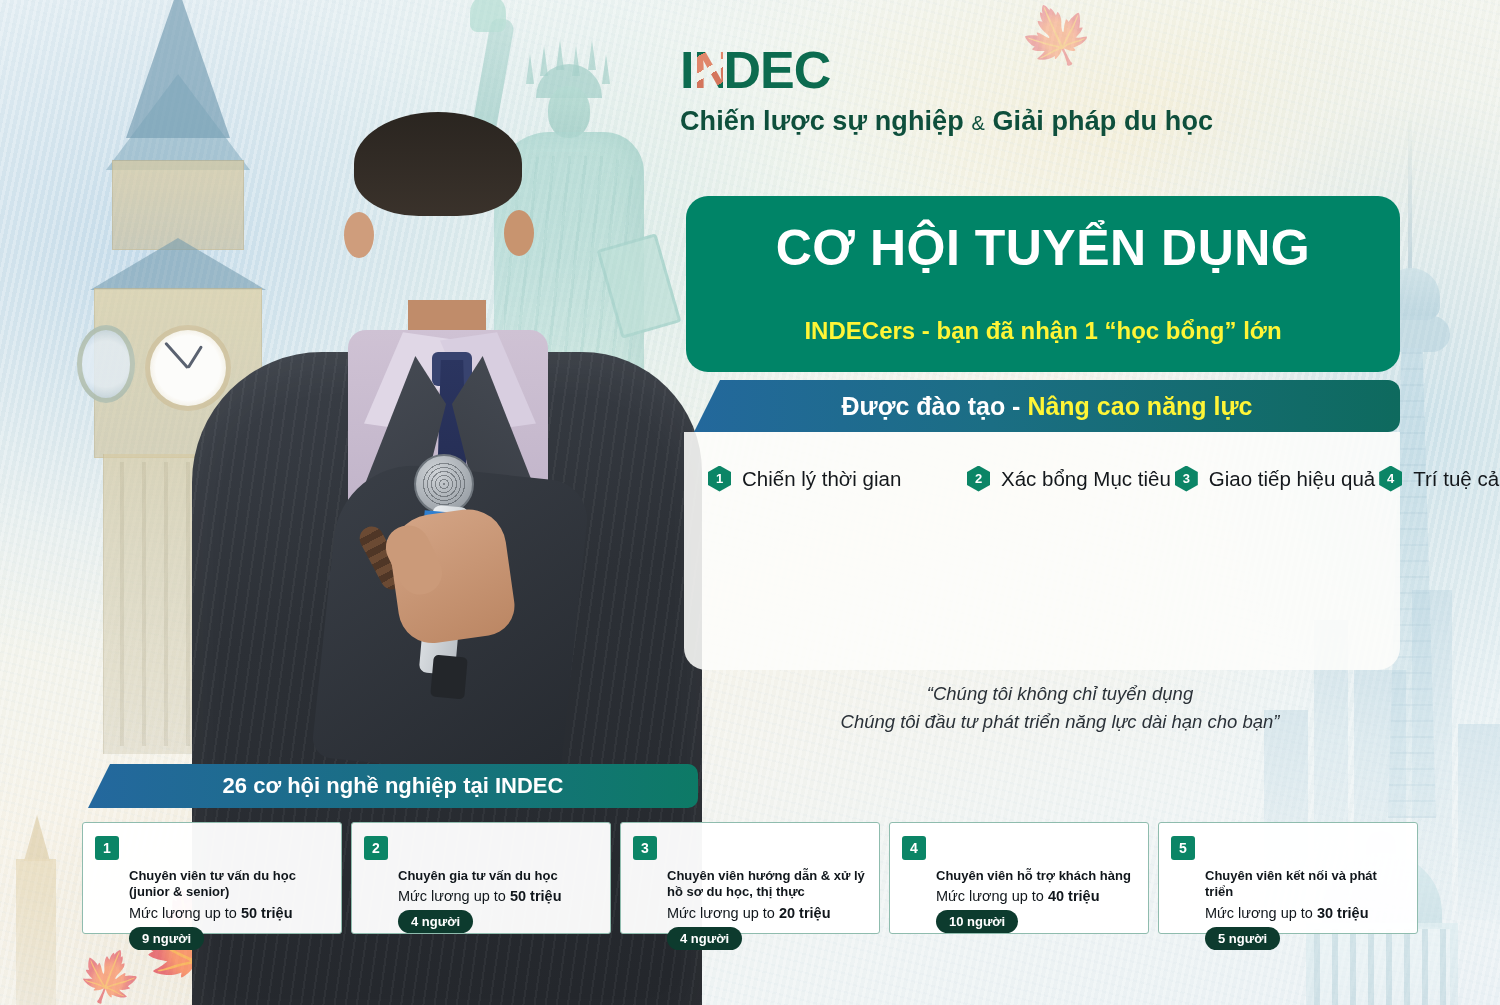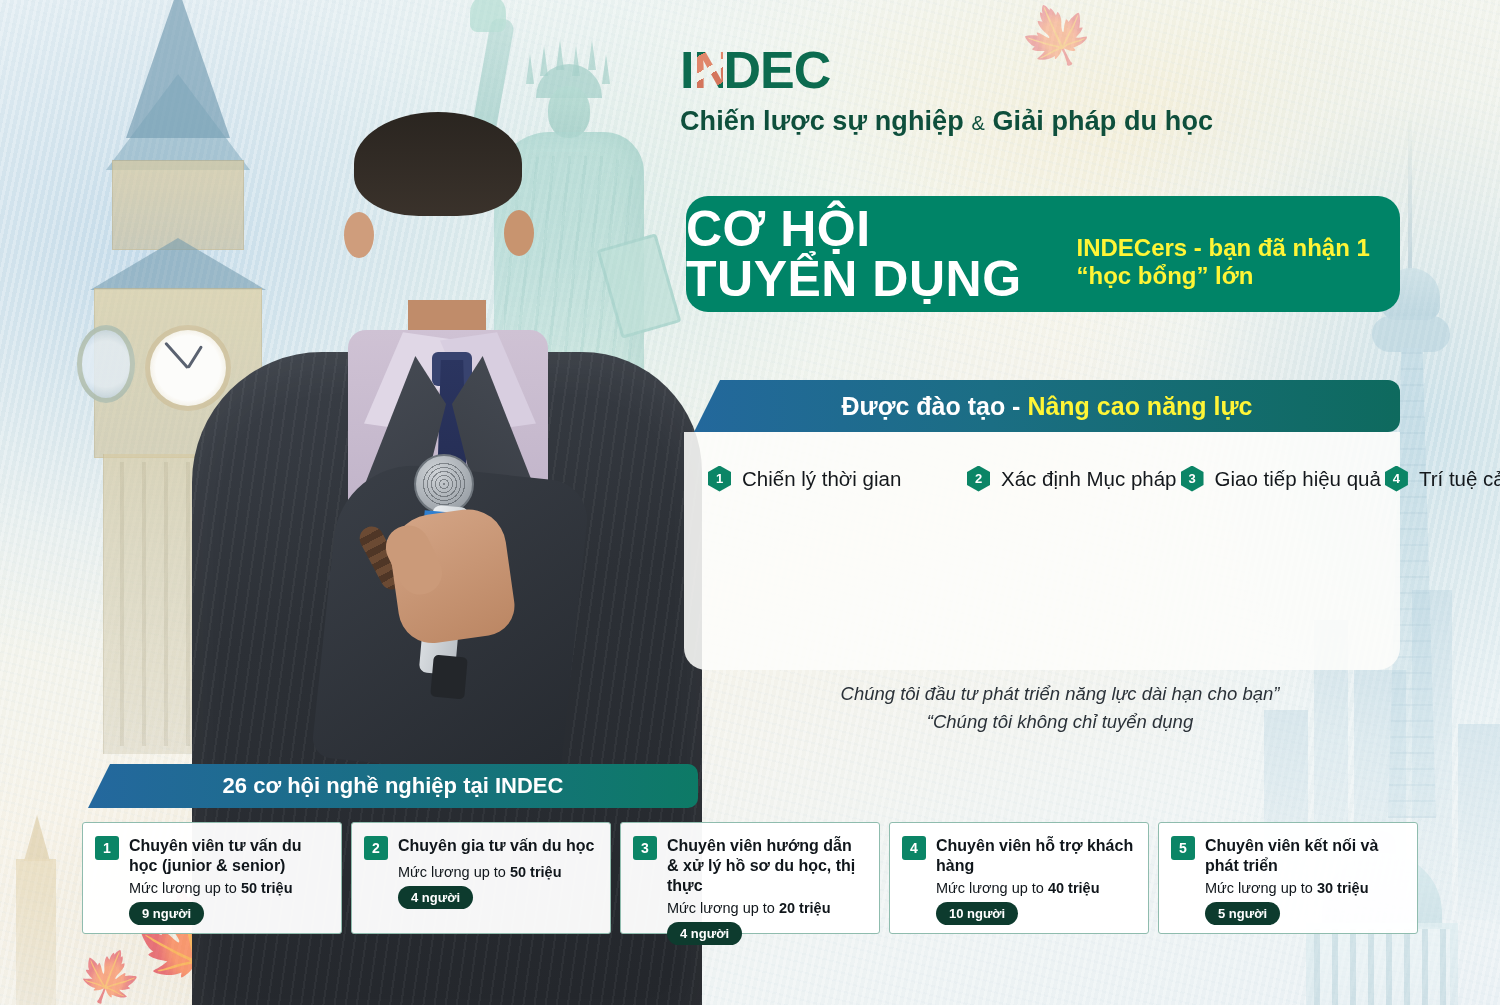--- a/index.html
+++ b/index.html
@@ -219,23 +219,23 @@
   .logo { font-size:52px; font-weight:bold; letter-spacing:-1px; color:#0c6b4f; line-height:1; }
   .logo .n-glyph {
     display:inline-block; width:30px; position:relative; color:transparent;
     background:linear-gradient(150deg,#0c6b4f 0 22%, #e0866a 22% 46%, #f0f2ea 46% 58%, #d4755c 58% 80%, #0c6b4f 80% 100%);
     -webkit-background-clip:text; background-clip:text;
   }
   .tagline { margin-top:10px; font-size:27px; font-weight:bold; color:#0e4f3c; letter-spacing:.1px; }
   .tagline .amp { font-size:20px; font-weight:normal; }
 
   .hero {
-    position:absolute; top:196px; left:6px; width:714px; height:116px;
+    position:absolute; top:196px; left:6px; width:714px; height:176px;
     background:#008467; border-radius:22px;
-    display:flex; flex-direction:row; align-items:center; justify-content:center;gap:28px;
+    display:flex; flex-direction:column; align-items:center; justify-content:center;gap:28px;
   }
   .hero-title { color:#fff; font-size:50px; font-weight:bold; letter-spacing:.5px; line-height:1; }
   .hero-sub { margin-top:16px; color:#fff536; font-size:24px; font-weight:bold; }
 
   .trainhdr {
     position:absolute; top:380px; left:14px; width:706px; height:52px;
     background:linear-gradient(90deg,#23689c 0%,#1b6e84 42%,#0e6a5e 100%);
     border-radius:0 12px 12px 0;
     clip-path:polygon(26px 0,100% 0,100% 100%,0 100%);
     display:flex; align-items:center; justify-content:center;
@@ -279,21 +279,21 @@
     flex:1 1 0; background:rgba(255,255,255,.96);
     border:1.6px solid #8fbcae; border-radius:3px;
     padding:13px 12px 0 12px; position:relative;
   }
   .card-top { display:flex; gap:10px; }
   .card-num {
     flex:0 0 auto; width:24px;height:24px; background:#0b8566; color:#fff;
     border-radius:3px; font-size:14px; font-weight:bold;
     display:flex; align-items:center; justify-content:center;
   }
-  .card-title { font-size:16px; font-weight:bold; color:#10161b; line-height:1.25; }
+  .card-title { font-size:13px; font-weight:bold; color:#10161b; line-height:1.25;margin-top:32px; }
   .card-sal { margin-top:4px; margin-left:34px; font-size:14.5px; color:#10161b; }
   .card-sal b { font-weight:bold; }
   .card-pill {
     margin-top:6px; margin-left:34px; display:inline-block;
     background:#0d3b2e; color:#fff; font-size:13px; font-weight:bold;
     padding:4px 13px; border-radius:12px;
   }
   .card.c1 .card-sal, .card.c1 .card-pill { margin-left:34px; }
 </style>
 </head>
@@ -409,36 +409,36 @@
     <div class="trainhdr-t"><span>Được đào tạo - </span><span class="hl">Nâng cao năng lực</span></div>
   </div>
 
   <div class="skills">
     <div class="skill">
       <span class="hexnum">1</span>
       <span class="skill-t">Chiến lý thời gian</span>
       </div>
     <div class="skill">
       <span class="hexnum">2</span>
-      <span class="skill-t">Xác định Mục pháp</span>
+      <span class="skill-t">Xác bổng Mục tiêu</span>
       </div>
     <div class="skill">
       <span class="hexnum">3</span>
       <span class="skill-t">Giao tiếp hiệu quả</span>
       </div>
     <div class="skill">
       <span class="hexnum">4</span>
       <span class="skill-t">Trí tuệ cảm xúc</span>
       </div>
 
   </div>
 
   <div class="quote">
+    <div>“Chúng tôi không chỉ tuyển dụng</div>
     <div>Chúng tôi  đầu tư phát triển năng lực dài hạn cho bạn”</div>
-    <div>“Chúng tôi không chỉ tuyển dụng</div>
   </div>
 </div>
 
 <div class="jobs-hdr">
   <div class="jobs-hdr-t">26 cơ hội nghề nghiệp tại INDEC</div>
 </div>
 
 <div class="cards">
   <div class="card c1">
     <div class="card-top">

